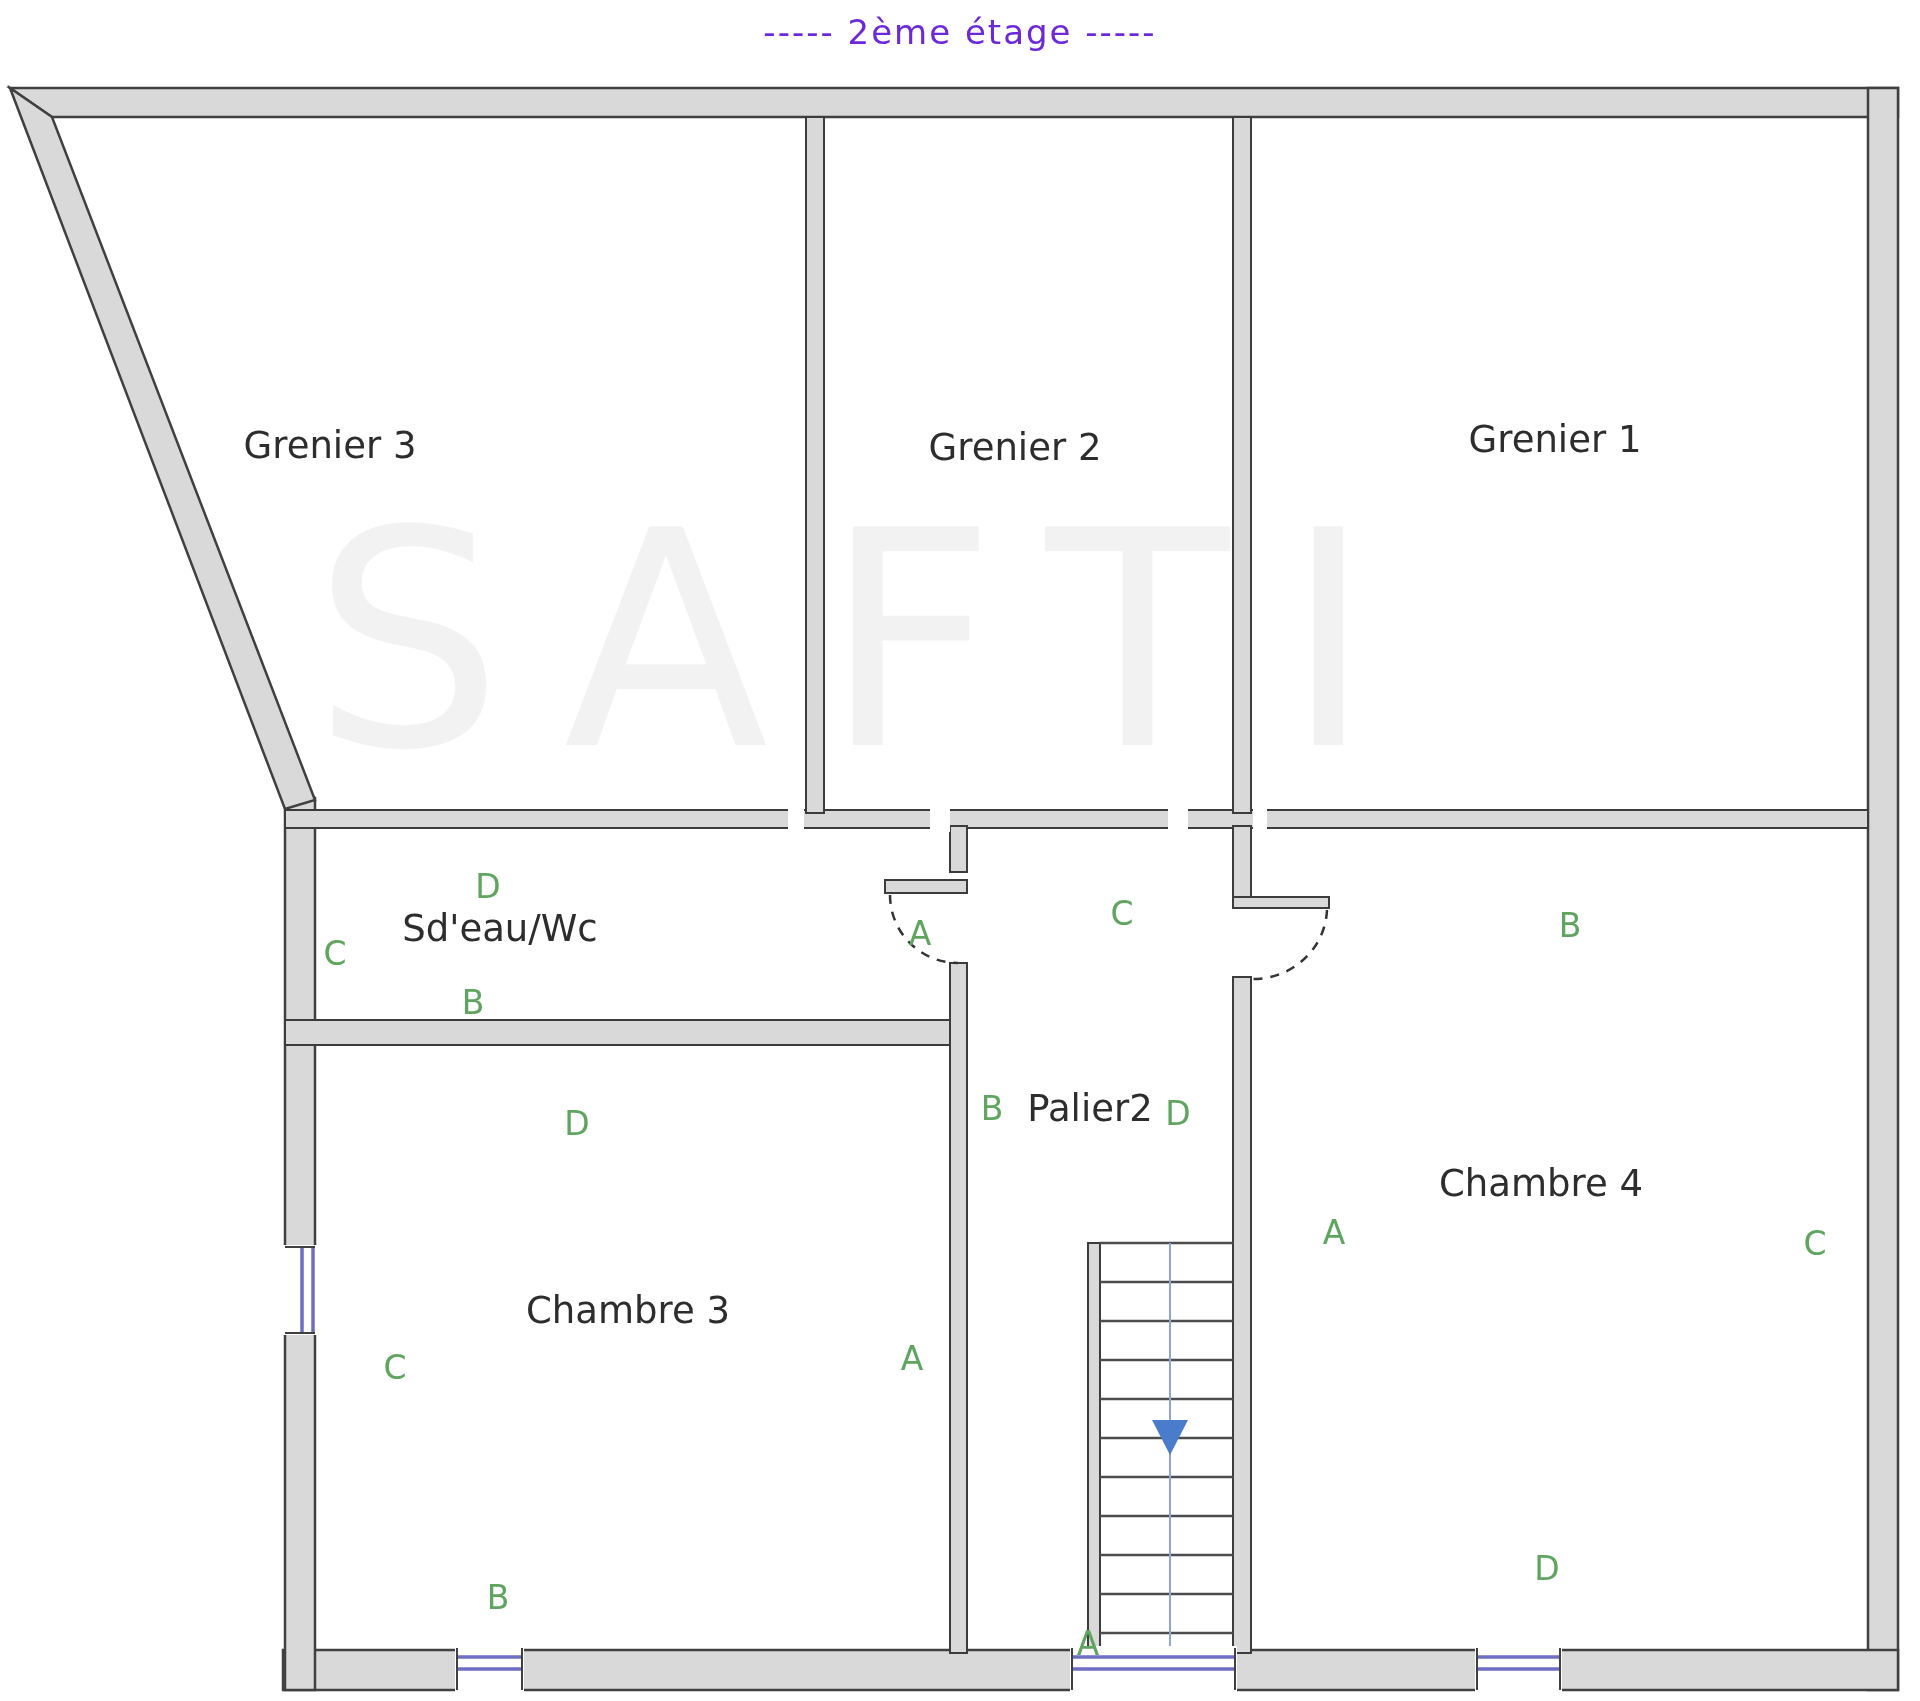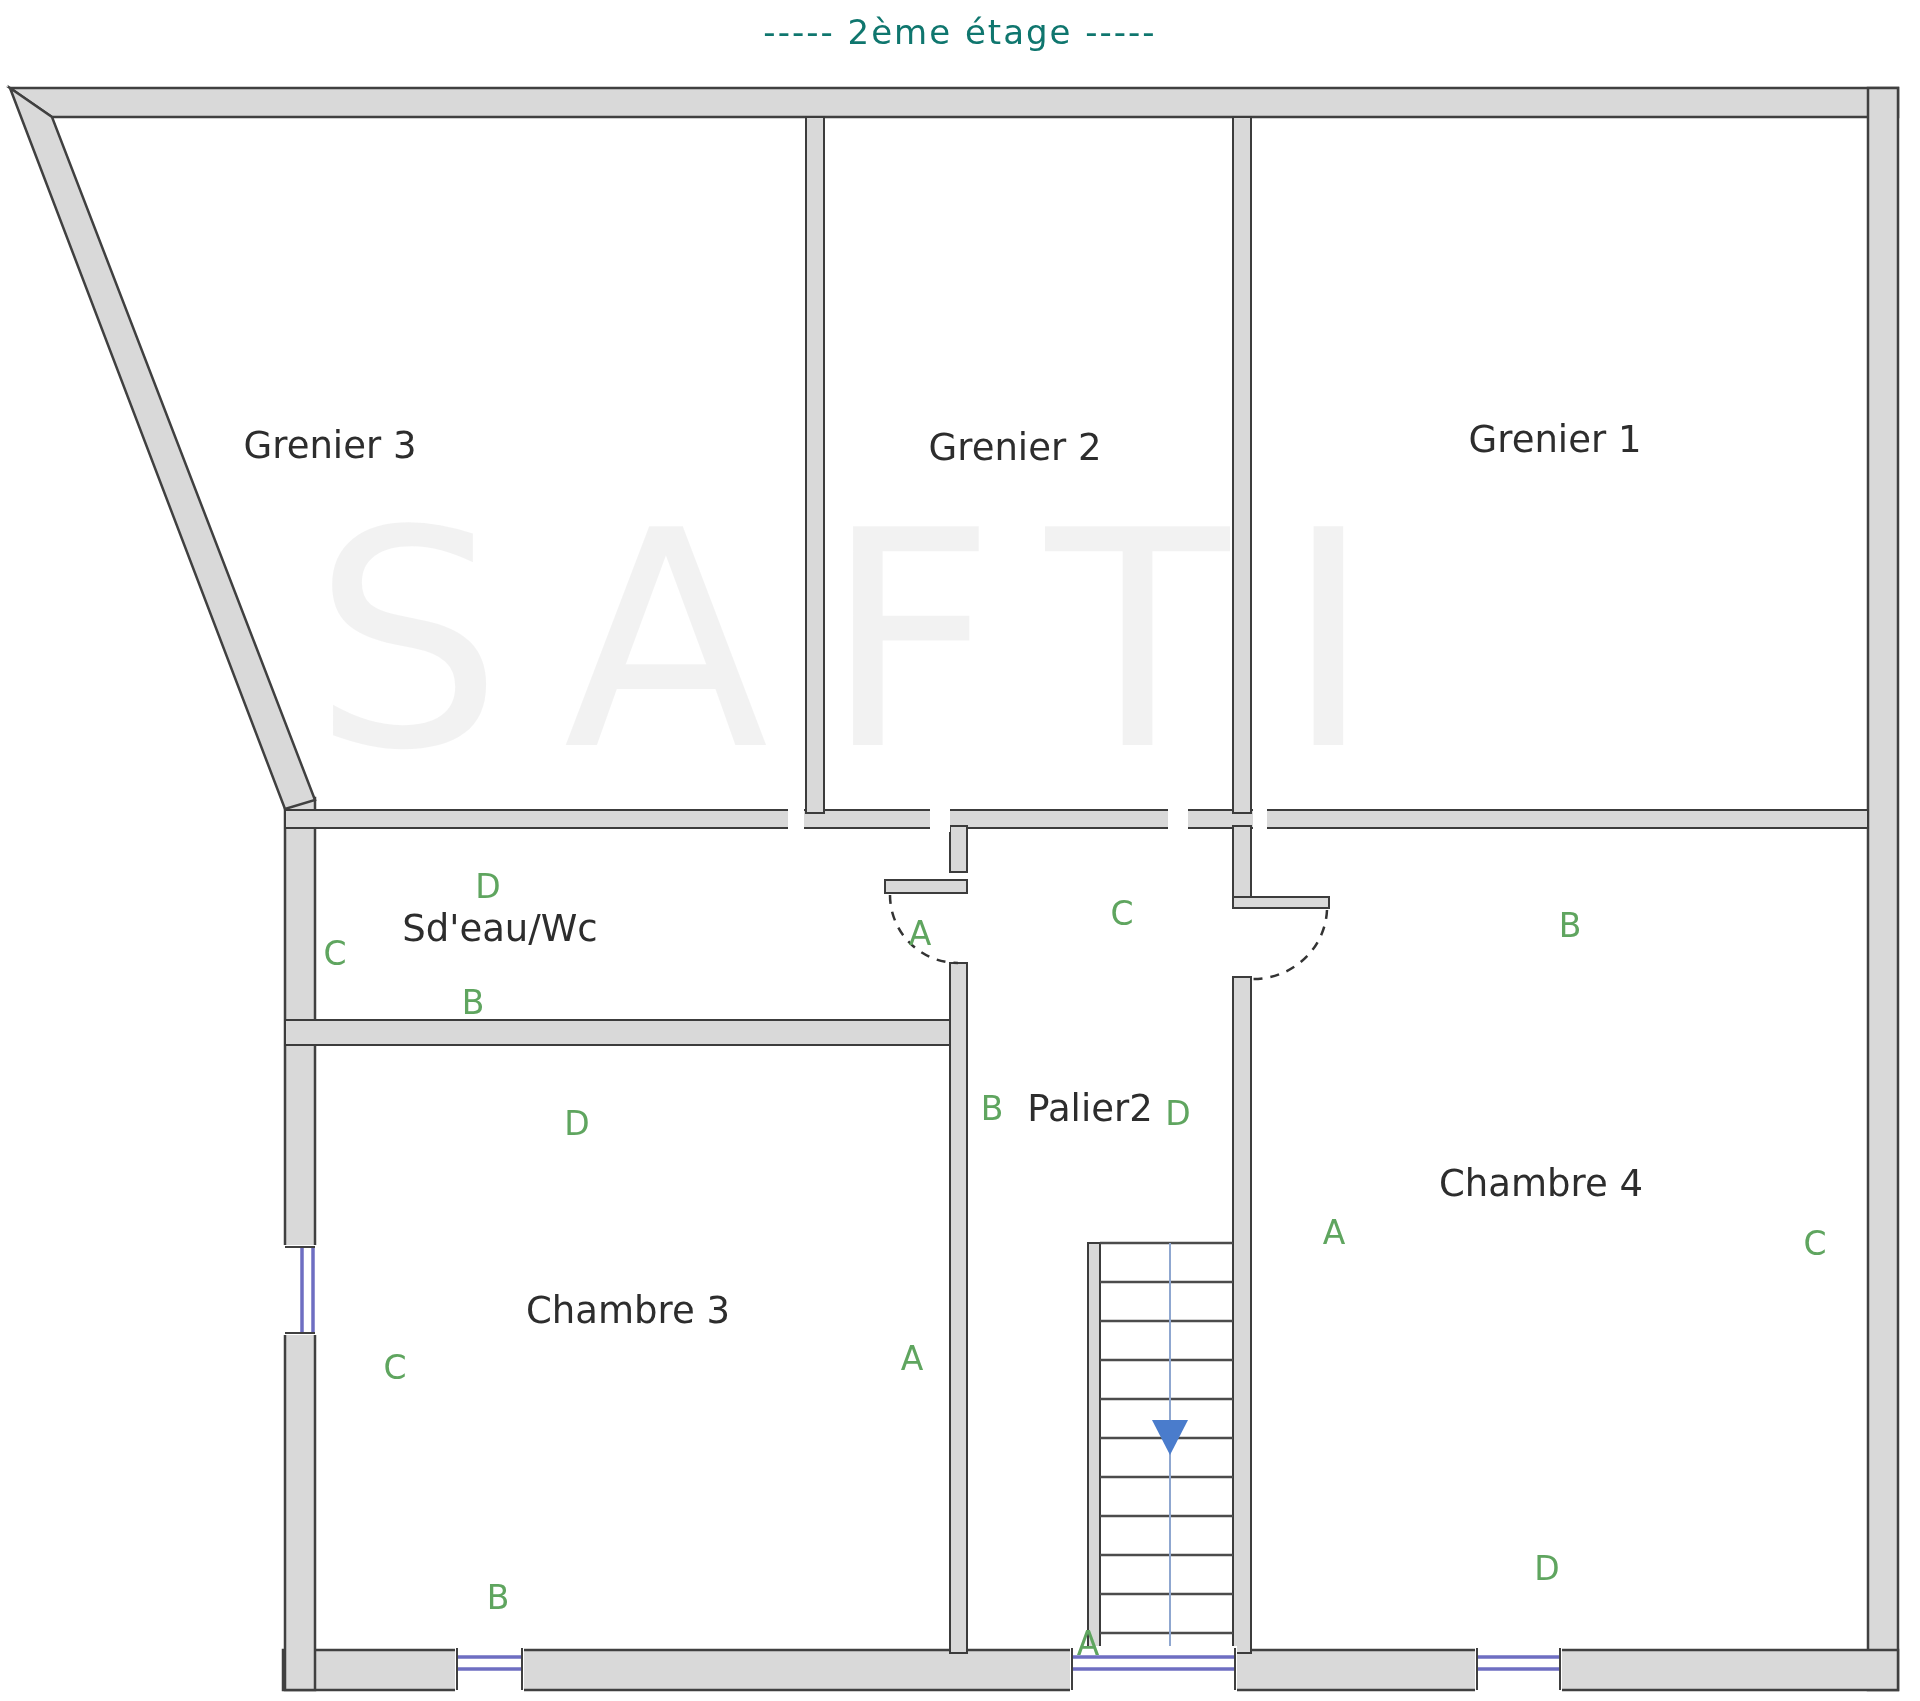--- a/index.html
+++ b/index.html
@@ -1,19 +1,19 @@
 <!DOCTYPE html>
 <html><head>
 <meta charset="utf-8">
 <style>
   html,body{margin:0;padding:0;background:#ffffff;}
   .plan-wrap{position:relative;width:1920px;height:1701px;background:#ffffff;overflow:hidden;
              font-family:"DejaVu Sans", sans-serif;}
   .floor-title{position:absolute;top:12px;left:0;width:100%;text-align:center;
-               font-size:34px;color:#0f766e;letter-spacing:2px;}
+               font-size:34px;color:#6d28d9;letter-spacing:2px;}
   svg{position:absolute;top:0;left:0;}
   
   .wx{fill:#d9d9d9;stroke:#404040;stroke-width:2.5;}
   .wi{fill:#d9d9d9;stroke:#3c3c3c;stroke-width:2;}
   .gap{fill:#ffffff;stroke:none;}
   .win{stroke:#6e6ec2;stroke-width:3.5;}
   .jamb{stroke:#404040;stroke-width:2;}
   .tread{stroke:#4c4c4c;stroke-width:2.5;}
   .door{stroke:#333333;stroke-width:2.5;fill:none;stroke-dasharray:9 8;}
   .sline{stroke:#8fa7d0;stroke-width:2;}

